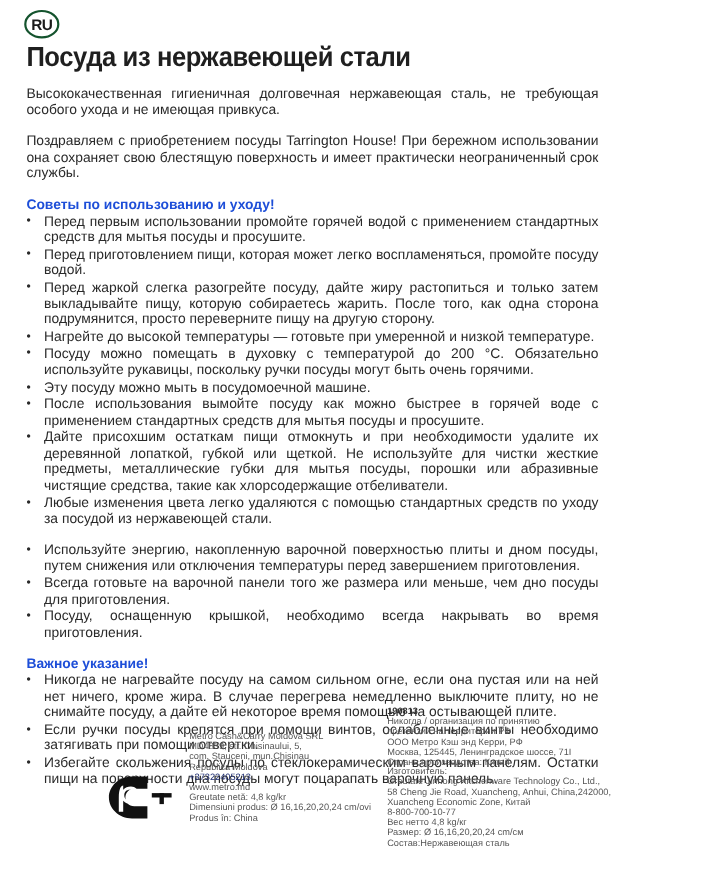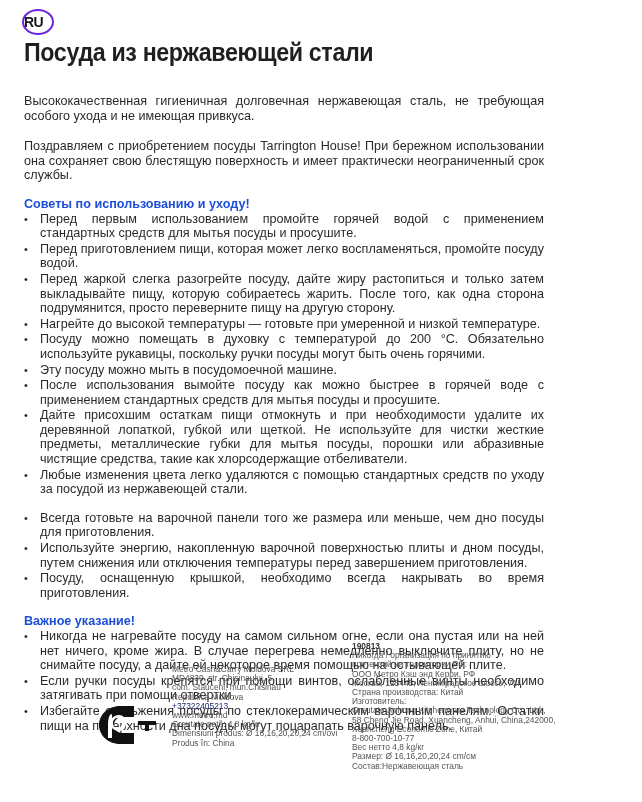--- a/index.html
+++ b/index.html
@@ -1,24 +1,24 @@
 <!DOCTYPE html>
 <html><head>
 <meta charset="utf-8">
 <style>
   html, body { margin: 0; padding: 0; background: #ffffff; }
   body { width: 642px; height: 802px; position: relative; overflow: hidden;
          font-family: "Liberation Sans", "DejaVu Sans", sans-serif; color: #1a1a1a; }
   .badge { position: absolute; left: 22px; top: 9px; width: 32px; height: 26px;
-           border: 2px solid #6d28d9; border-radius: 50%; box-sizing: border-box;
-           font-weight: bold; font-size: 14px; line-height: 22px; letter-spacing: -0.5px; }
+           border: 2px solid #14532d; border-radius: 50%; box-sizing: border-box;
+           font-weight: bold; font-size: 14px; line-height: 22px; text-align: center; letter-spacing: -0.5px; }
   .title { position: absolute; left: 24px; top: 38px; margin: 0; font-size: 25px; font-weight: bold;
            letter-spacing: -0.4px; color: #1f1f1f; transform: scaleX(0.93); transform-origin: left; white-space: nowrap; }
   .content { position: absolute; left: 24px; top: 78px; width: 520px; font-size: 12.6px; line-height: 14.6px; color: #2a2a2a; }
-  .content p { margin: 16px 0 14px 0; text-align: justify; }
+  .content p { margin: 0 0 14px 0; text-align: justify; }
   .content h2 { margin: 0; font-size: 12.6px; font-weight: bold; line-height: 14.6px; color: #1d4ed8; }
   .content ul { list-style: none; margin: 0 0 14px 0; padding: 0; }
   .content li { position: relative; padding-left: 16px; text-align: justify; margin-bottom: 1px; }
   .content li::before { content: "•"; position: absolute; left: 0; top: 0; font-size: 11px; }
   .footer-left { position: absolute; left: 172px; top: 665px; font-size: 8.4px; line-height: 9.2px; color: #555; }
   .footer-right { position: absolute; left: 352px; top: 642px; font-size: 8.4px; line-height: 9.2px; color: #555; }
   .footer-right .code { font-weight: bold; color: #333; }
   .footer-left .phone { color: #1a2a70; }
   .pct-logo { position: absolute; left: 98px; top: 705px; width: 62px; height: 40px; }
 </style>
@@ -27,34 +27,34 @@
 
 <div class="badge">RU</div>
 <h1 class="title">Посуда из нержавеющей стали</h1>
 
 <div class="content">
   <p>Высококачественная гигиеничная долговечная нержавеющая сталь, не требующая особого ухода и не имеющая привкуса.</p>
   <p>Поздравляем с приобретением посуды Tarrington House! При бережном использовании она сохраняет свою блестящую поверхность и имеет практически неограниченный срок службы.</p>
 
   <h2>Советы по использованию и уходу!</h2>
   <ul>
-    <li>Перед первым использованием промойте горячей водой с применением стандартных средств для мытья посуды и просушите.</li>
+    <li>Перед первым использовании промойте горячей водой с применением стандартных средств для мытья посуды и просушите.</li>
     <li>Перед приготовлением пищи, которая может легко воспламеняться, промойте посуду водой.</li>
     <li>Перед жаркой слегка разогрейте посуду, дайте жиру растопиться и только затем выкладывайте пищу, которую собираетесь жарить. После того, как одна сторона подрумянится, просто переверните пищу на другую сторону.</li>
     <li>Нагрейте до высокой температуры — готовьте при умеренной и низкой температуре.</li>
     <li>Посуду можно помещать в духовку с температурой до 200 °C. Обязательно используйте рукавицы, поскольку ручки посуды могут быть очень горячими.</li>
     <li>Эту посуду можно мыть в посудомоечной машине.</li>
     <li>После использования вымойте посуду как можно быстрее в горячей воде с применением стандартных средств для мытья посуды и просушите.</li>
     <li>Дайте присохшим остаткам пищи отмокнуть и при необходимости удалите их деревянной лопаткой, губкой или щеткой. Не используйте для чистки жесткие предметы, металлические губки для мытья посуды, порошки или абразивные чистящие средства, такие как хлорсодержащие отбеливатели.</li>
     <li>Любые изменения цвета легко удаляются с помощью стандартных средств по уходу за посудой из нержавеющей стали.</li>
   </ul>
 
   <ul>
+    <li>Используйте энергию, накопленную варочной поверхностью плиты и дном посуды, путем снижения или отключения температуры перед завершением приготовления.</li>
     <li>Всегда готовьте на варочной панели того же размера или меньше, чем дно посуды для приготовления.</li>
-    <li>Используйте энергию, накопленную варочной поверхностью плиты и дном посуды, путем снижения или отключения температуры перед завершением приготовления.</li>
     <li>Посуду, оснащенную крышкой, необходимо всегда накрывать во время приготовления.</li>
   </ul>
 
   <h2>Важное указание!</h2>
   <ul>
     <li>Никогда не нагревайте посуду на самом сильном огне, если она пустая или на ней нет ничего, кроме жира. В случае перегрева немедленно выключите плиту, но не снимайте посуду, а дайте ей некоторое время помощью на остывающей плите.</li>
     <li>Если ручки посуды крепятся при помощи винтов, ослабленные винты необходимо затягивать при помощи отвертки.</li>
     <li>Избегайте скольжения посуды по стеклокерамическим варочным панелям. Остатки пищи на поверхности дна посуды могут поцарапать варочную панель.</li>
   </ul>
 </div>

